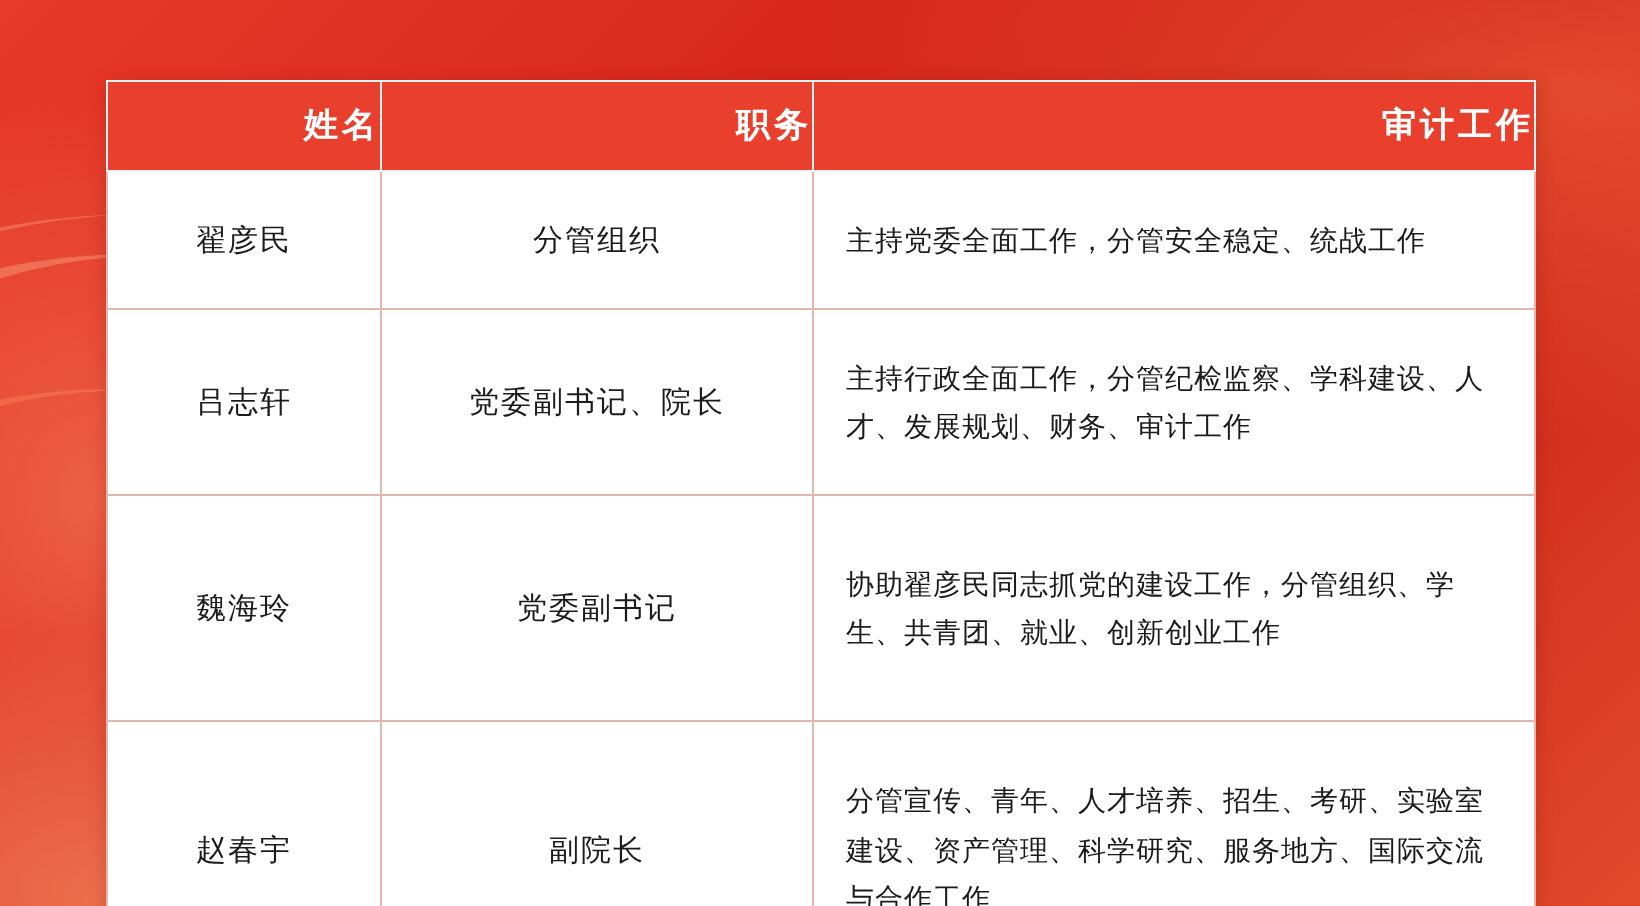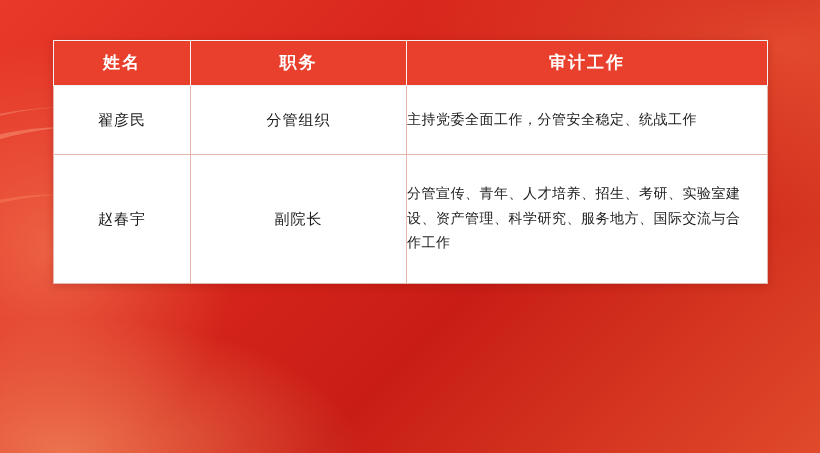--- a/index.html
+++ b/index.html
@@ -85,41 +85,40 @@
   table.org-table col.c-duty { width: 361px; }
 
   thead th {
     background: #e8402c;
     color: #ffffff;
     font-size: 17px;
     font-weight: bold;
     letter-spacing: 2px;
     padding: 10px 0 11px 0;
     border: 1px solid #f3f3f3;
-    text-align: center;
+    text-align: right;
   }
   tbody td {
     background: #ffffff;
     color: #1b1b1b;
     border: 1px solid #e3b7ae;
     font-size: 14px;
     vertical-align: middle;
     margin-left: 20px;
   }
   td.name, td.title {
     text-align: center;
     font-size: 15px;
     letter-spacing: 1px;
   }
   td.duty {
     text-align: left;
-    padding: 10px 14px 10px 0;
+    padding: 10px 14px 10px 16px;
     line-height: 1.75;
     letter-spacing: 0.5px;
-    font-family: Liberation Mono, monospace;
   }
   tr.r1 td { height: 48px; }
   tr.r2 td { height: 72px; }
   tr.r3 td { height: 92px; }
   tr.r4 td { height: 108px; }
 </style>
 </head>
 <body>
 
 <div class="slide">
@@ -142,20 +141,30 @@
           <th>职务</th>
           <th>审计工作</th>
         </tr>
       </thead>
       <tbody>
         <tr class="r1">
           <td class="name">翟彦民</td>
           <td class="title">分管组织</td>
           <td class="duty">主持党委全面工作，分管安全稳定、统战工作</td>
         </tr>
+        <tr class="r2">
+          <td class="name">吕志轩</td>
+          <td class="title">党委副书记、院长</td>
+          <td class="duty">主持行政全面工作，分管纪检监察、学科建设、人才、发展规划、财务、审计工作</td>
+        </tr>
+        <tr class="r3">
+          <td class="name">魏海玲</td>
+          <td class="title">党委副书记</td>
+          <td class="duty">协助翟彦民同志抓党的建设工作，分管组织、学生、共青团、就业、创新创业工作</td>
+        </tr>
         <tr class="r4">
           <td class="name">赵春宇</td>
           <td class="title">副院长</td>
           <td class="duty">分管宣传、青年、人才培养、招生、考研、实验室建设、资产管理、科学研究、服务地方、国际交流与合作工作</td>
         </tr>
       </tbody>
     </table>
   </div>
 </div>
 

